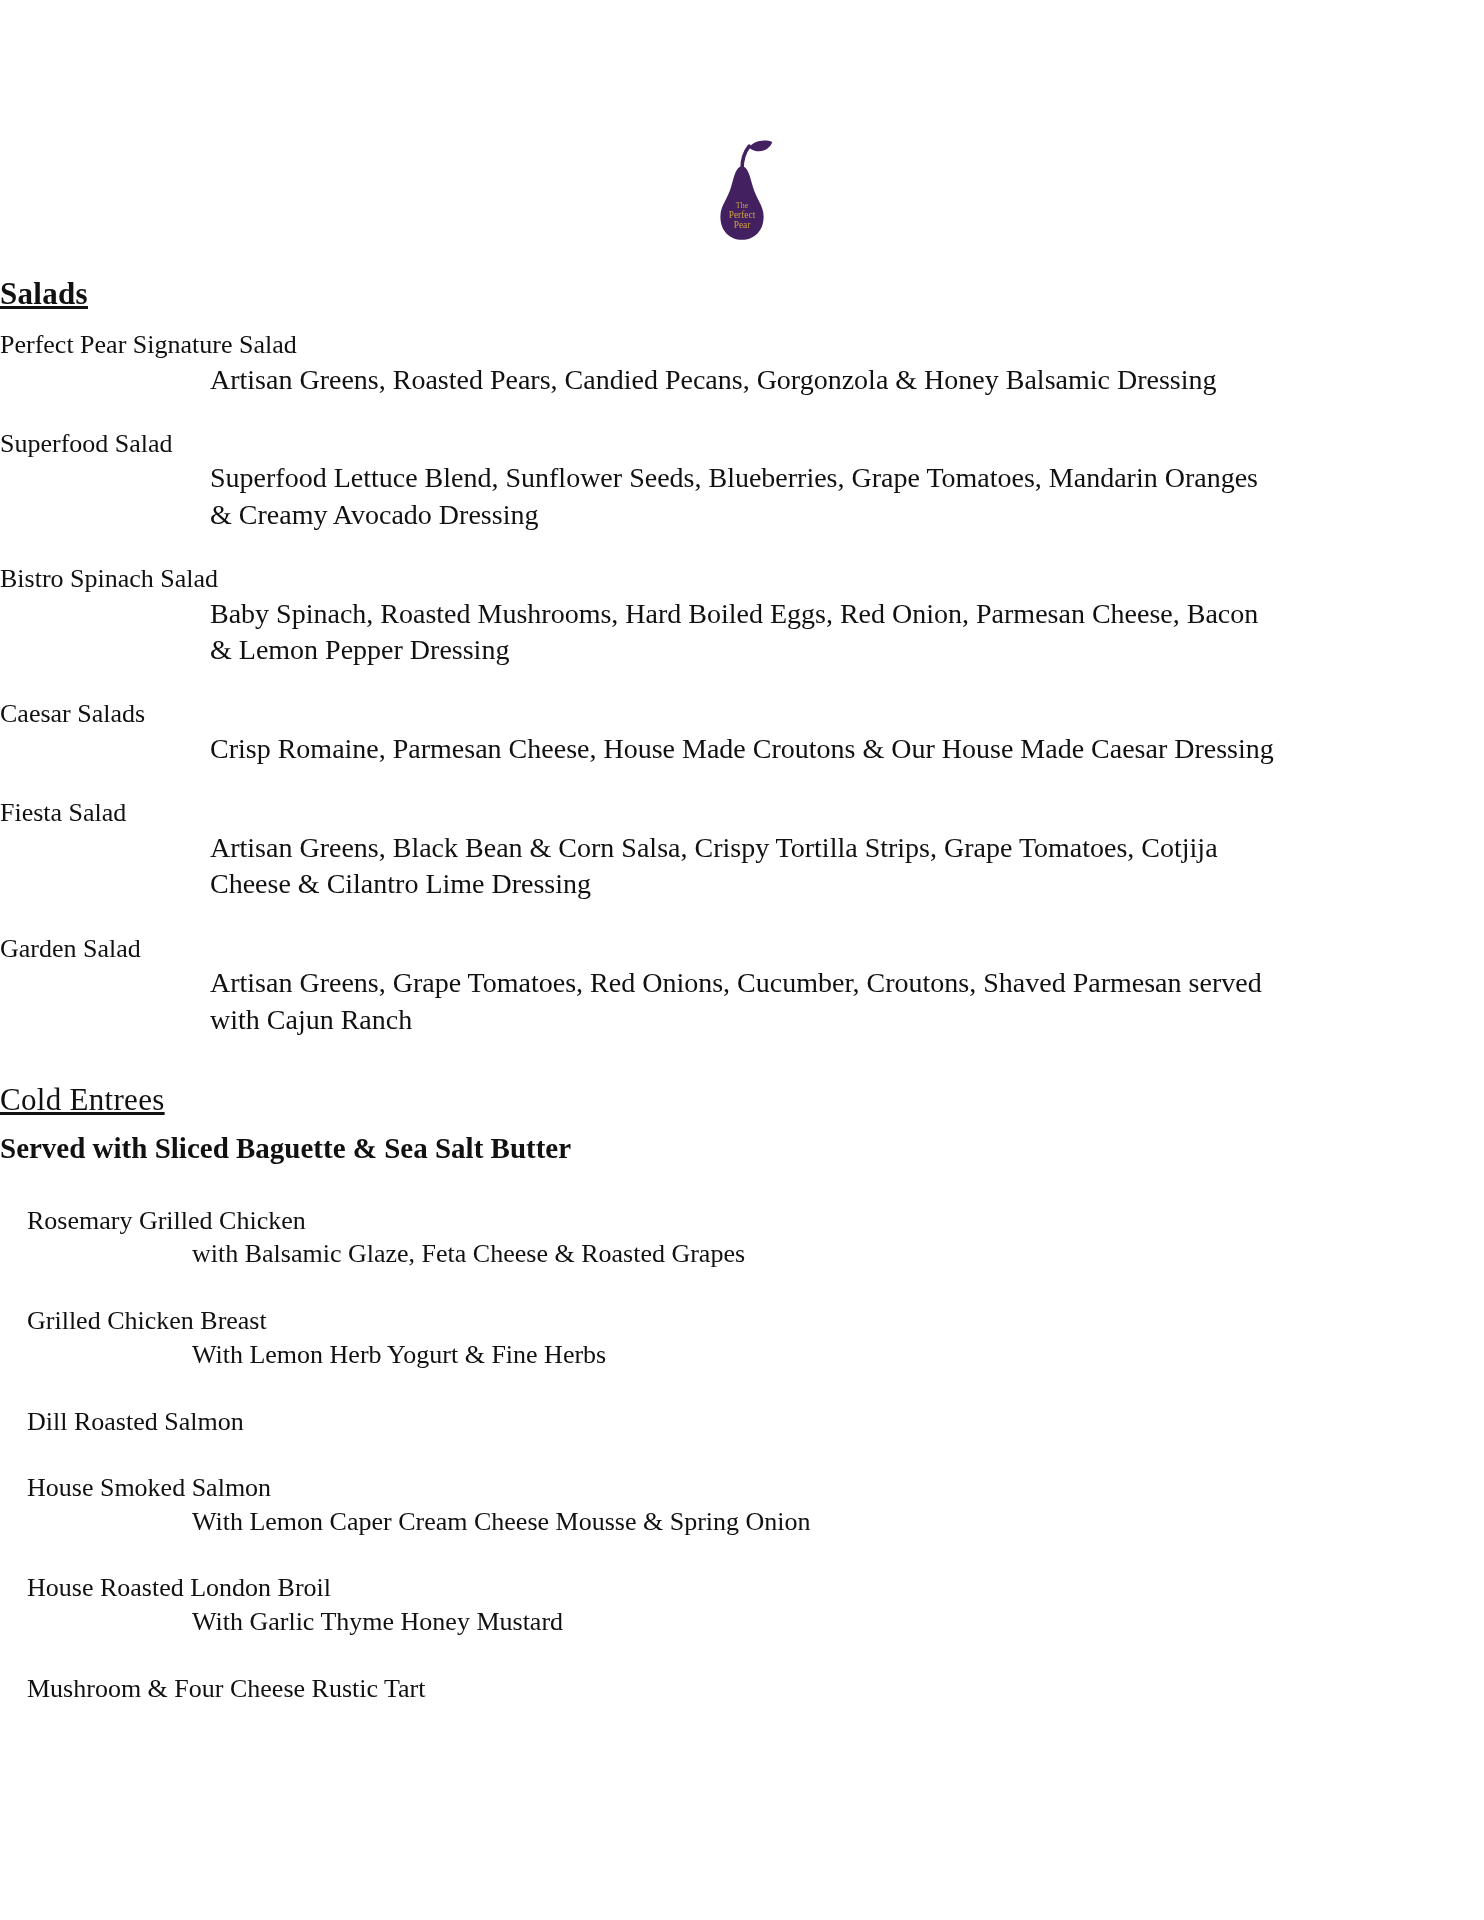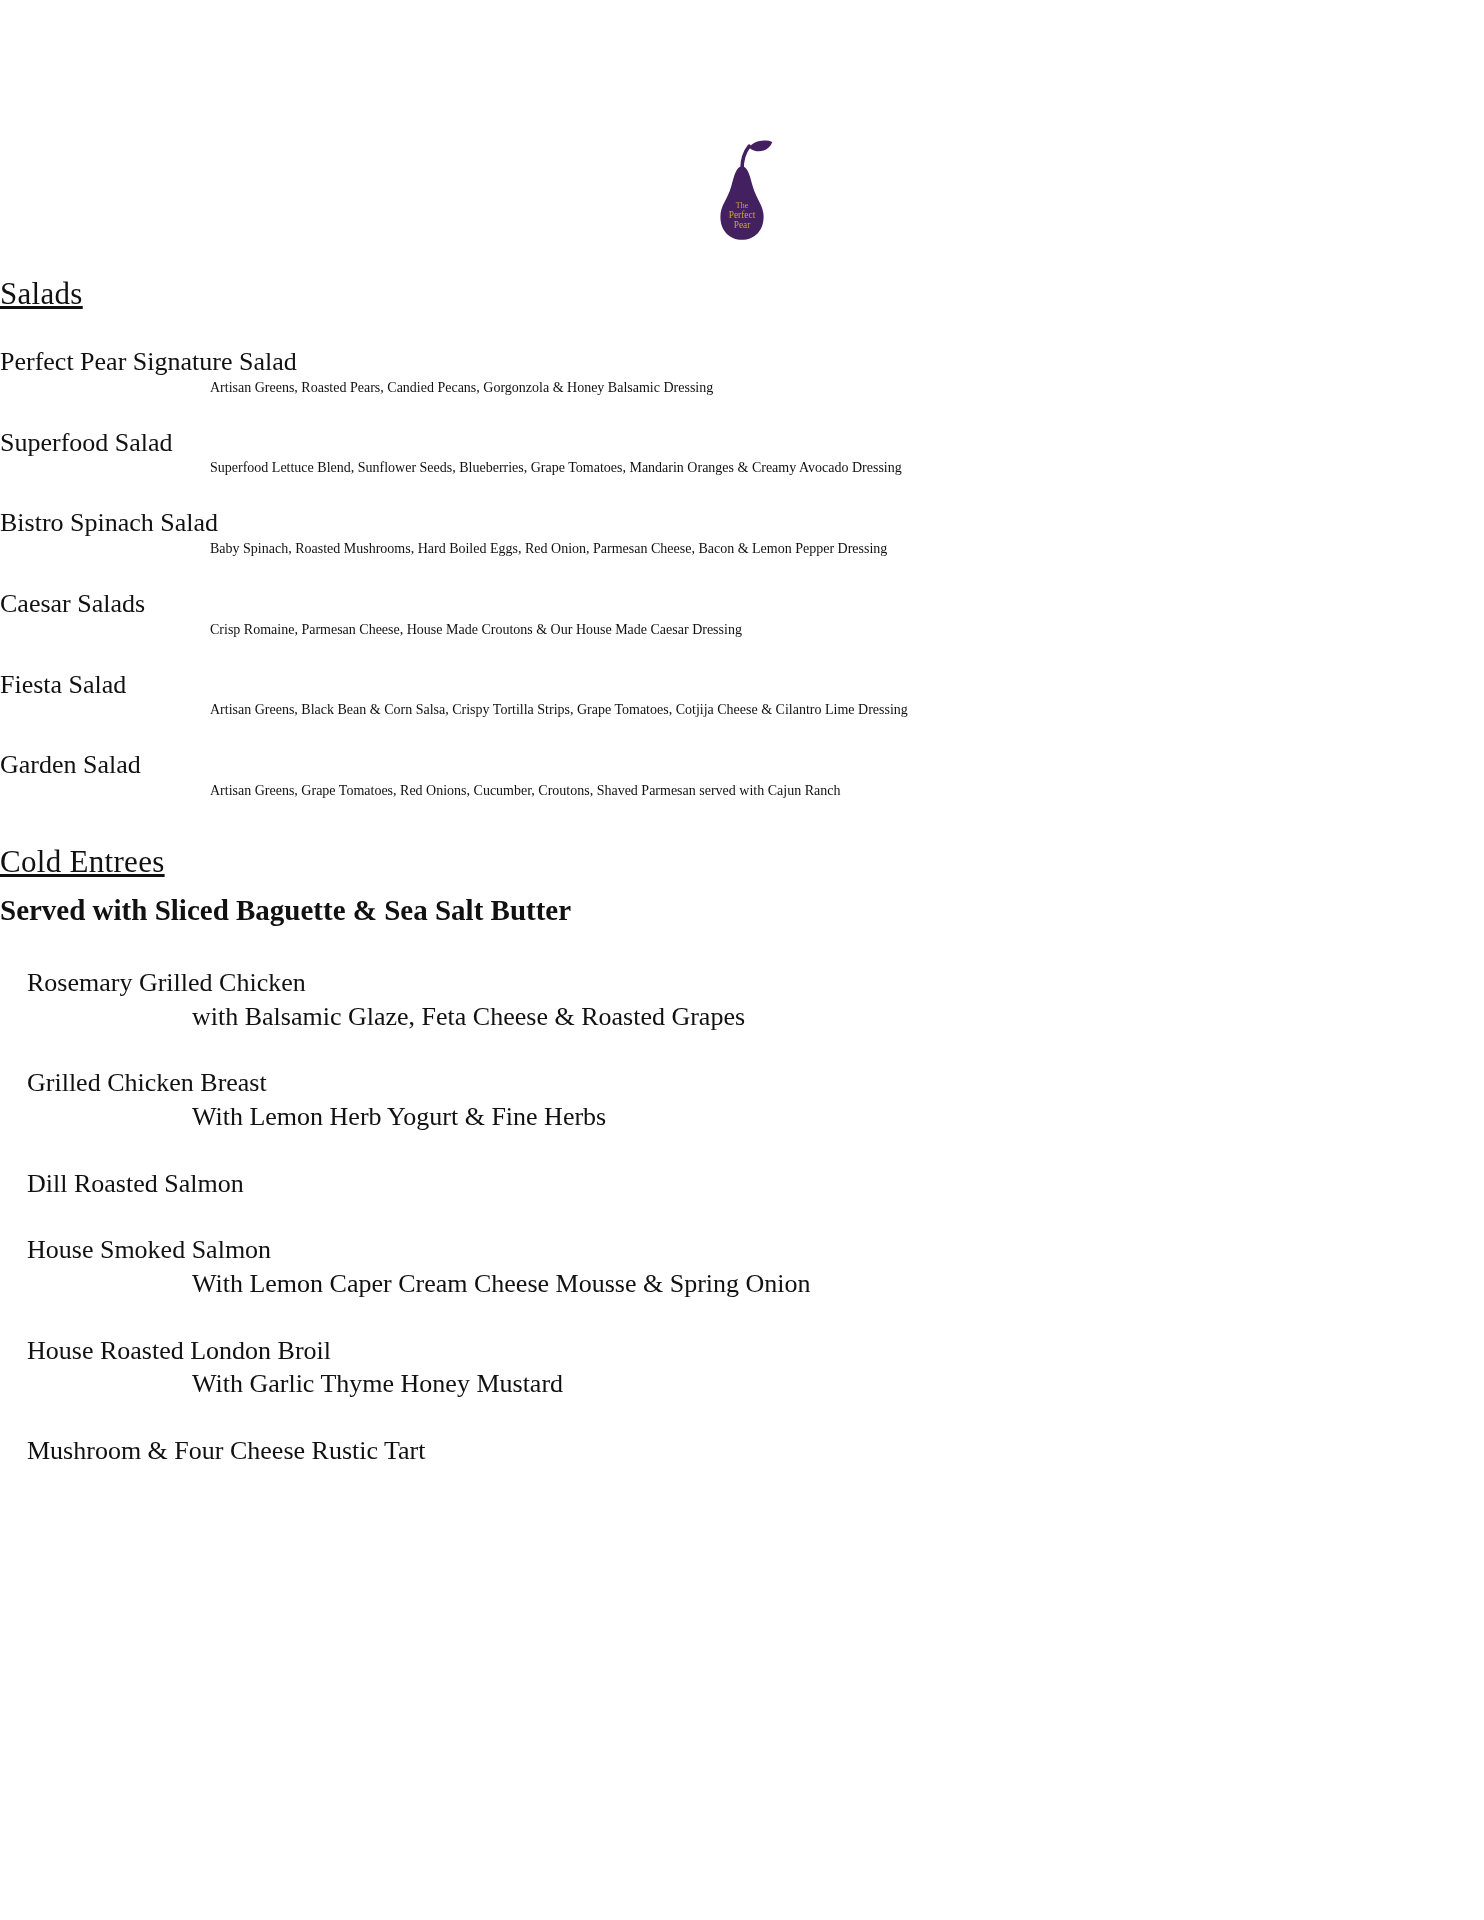--- a/index.html
+++ b/index.html
@@ -22,44 +22,44 @@
     justify-content: center;
     margin-bottom: 28px;
   }
   .logo-wrap svg {
     width: 72px;
     height: 110px;
     display: block;
   }
   .section-heading {
     font-size: 31px;
-    font-weight: normal;
+    font-weight: bold;
     text-decoration: underline;
-    margin-bottom: 34px;
+    margin-bottom: 17px;
     letter-spacing: 0.3px;
   }
   .section-heading.bold {
     font-weight: normal;
     margin-bottom: 14px;
   }
   .section-subheading {
     font-size: 29px;
     font-weight: bold;
     margin-bottom: 40px;
   }
   .menu-item {
     margin-bottom: 30px;
   }
   .item-name {
     font-size: 26px;
     font-weight: normal;
     line-height: 1.25;
   }
   .item-desc {
-    font-size: 14px;
+    font-size: 28px;
     line-height: 1.3;
     max-width: 1064px;
     margin: 0 auto;
   }
   .entrees .item-name {
     font-size: 26px;
     padding-left: 27px;
   }
   .entrees .item-desc {
     font-size: 26px;

